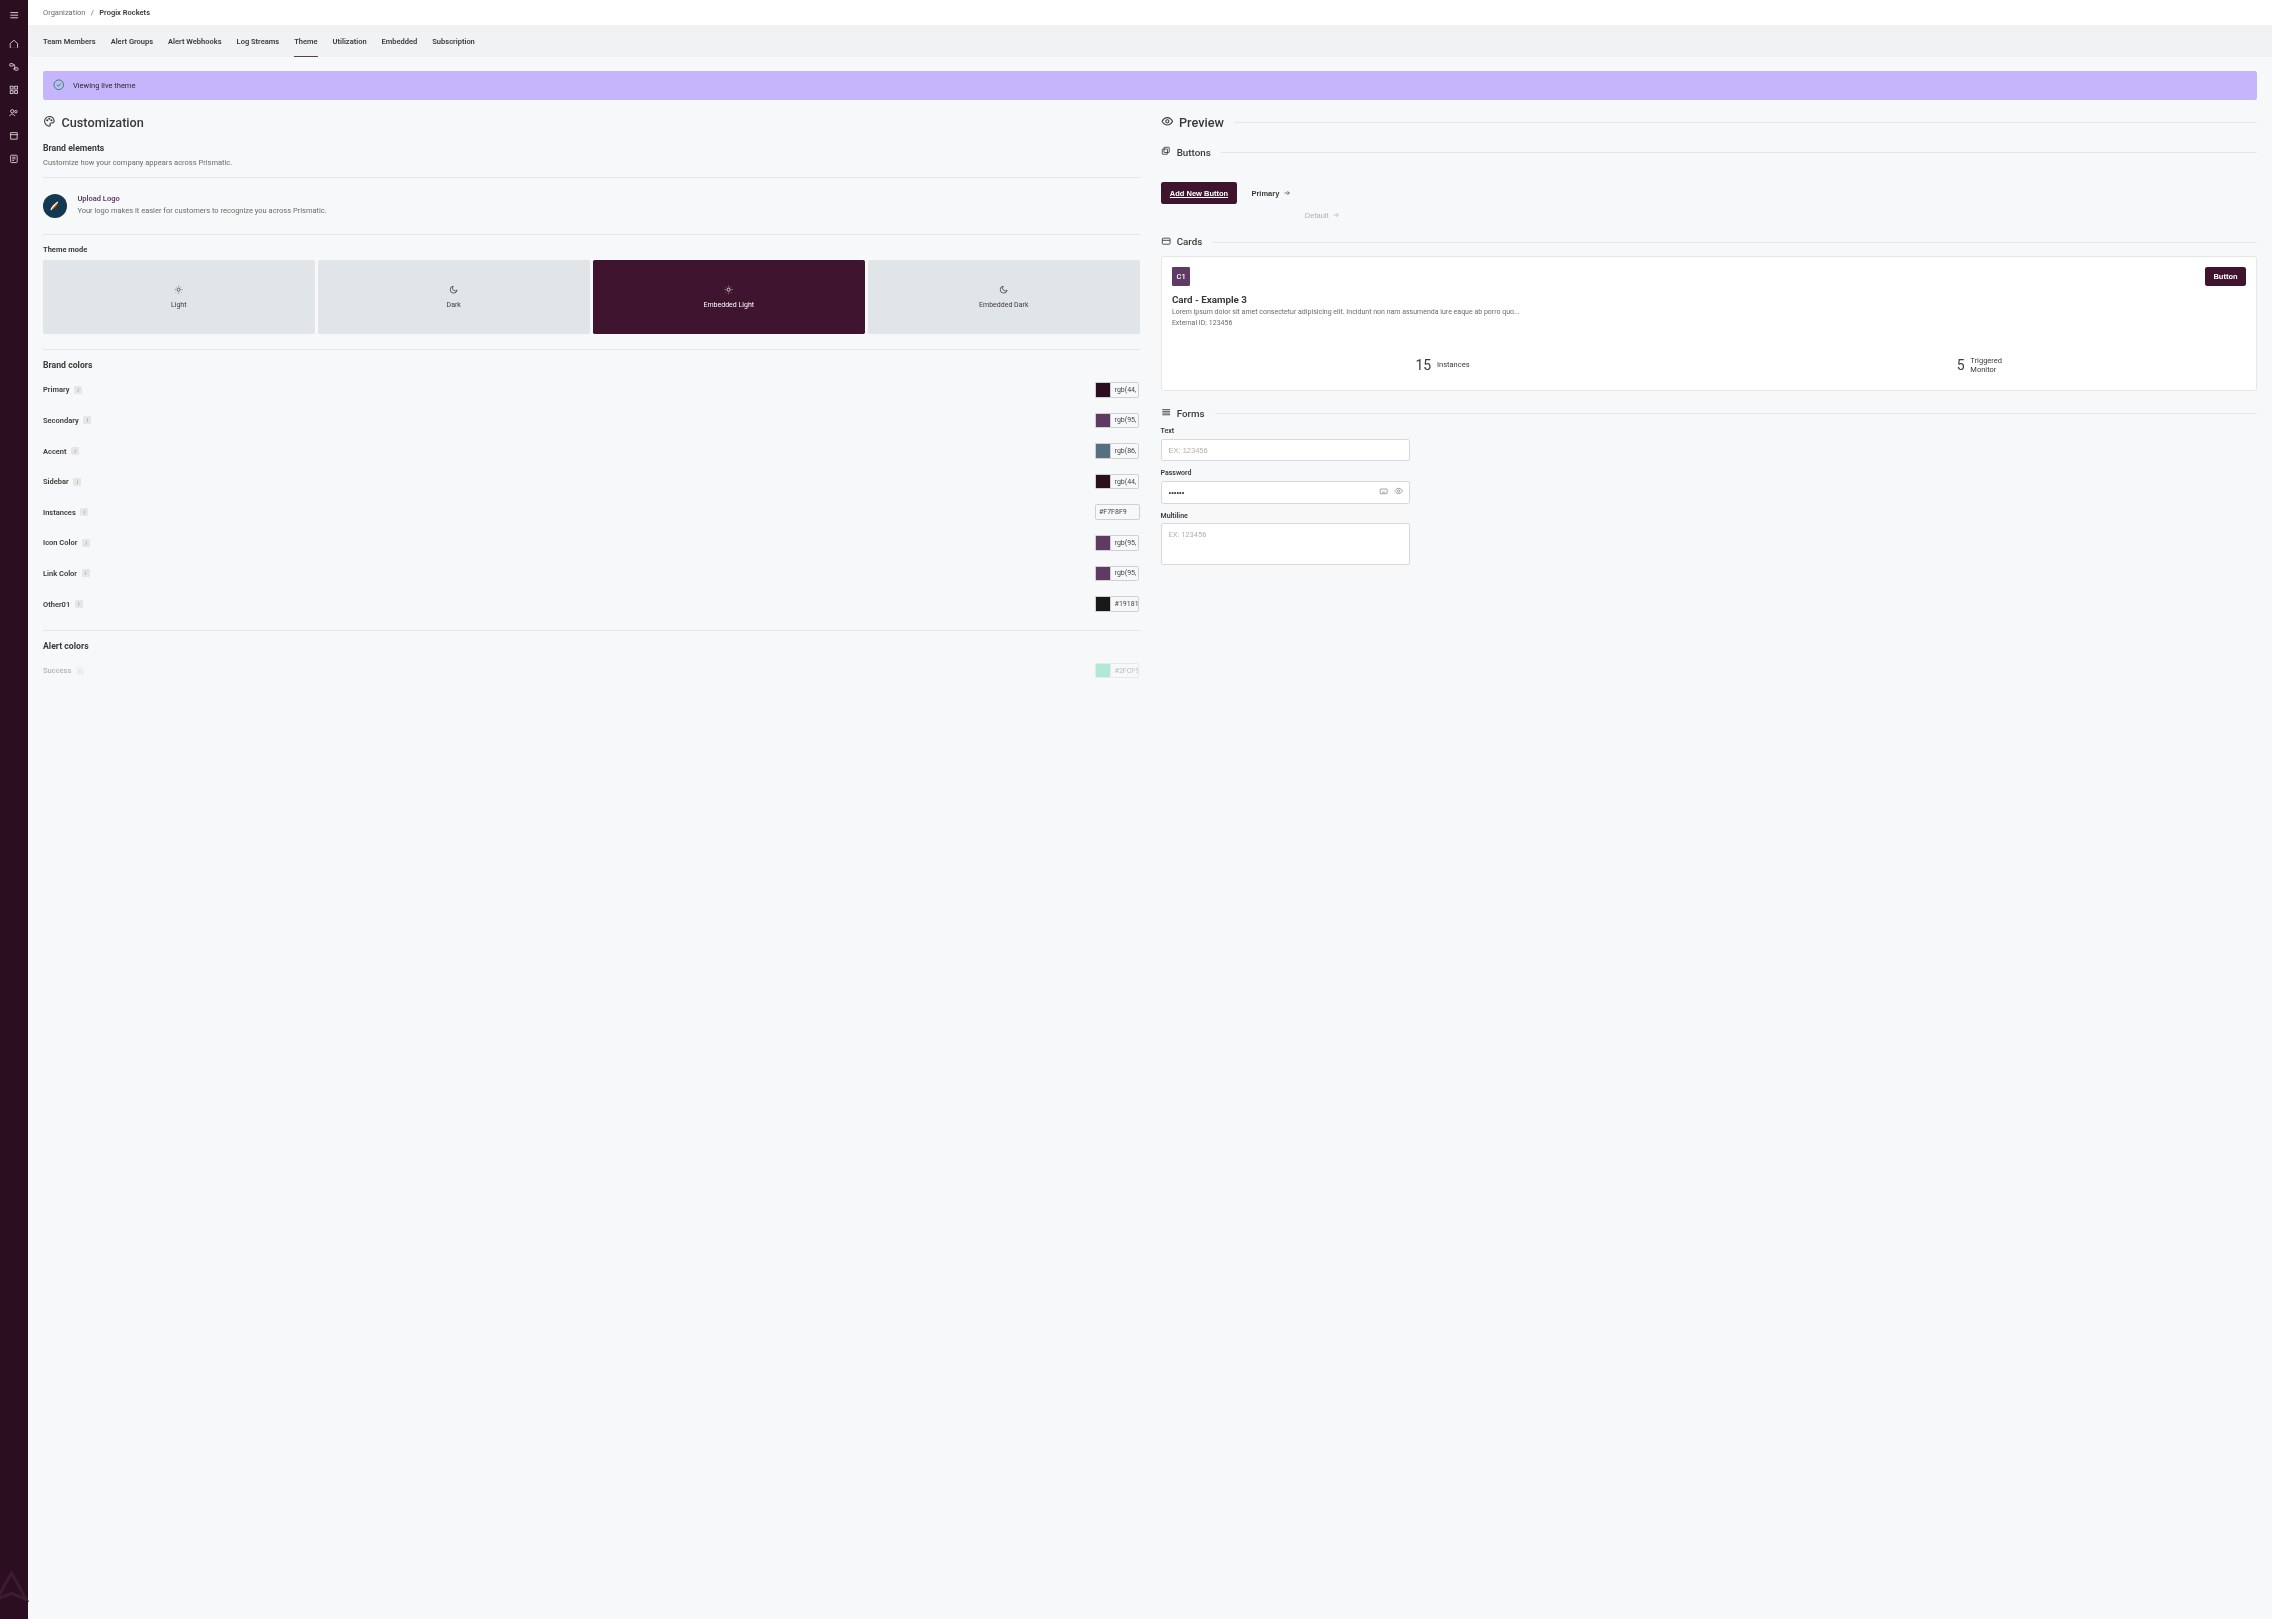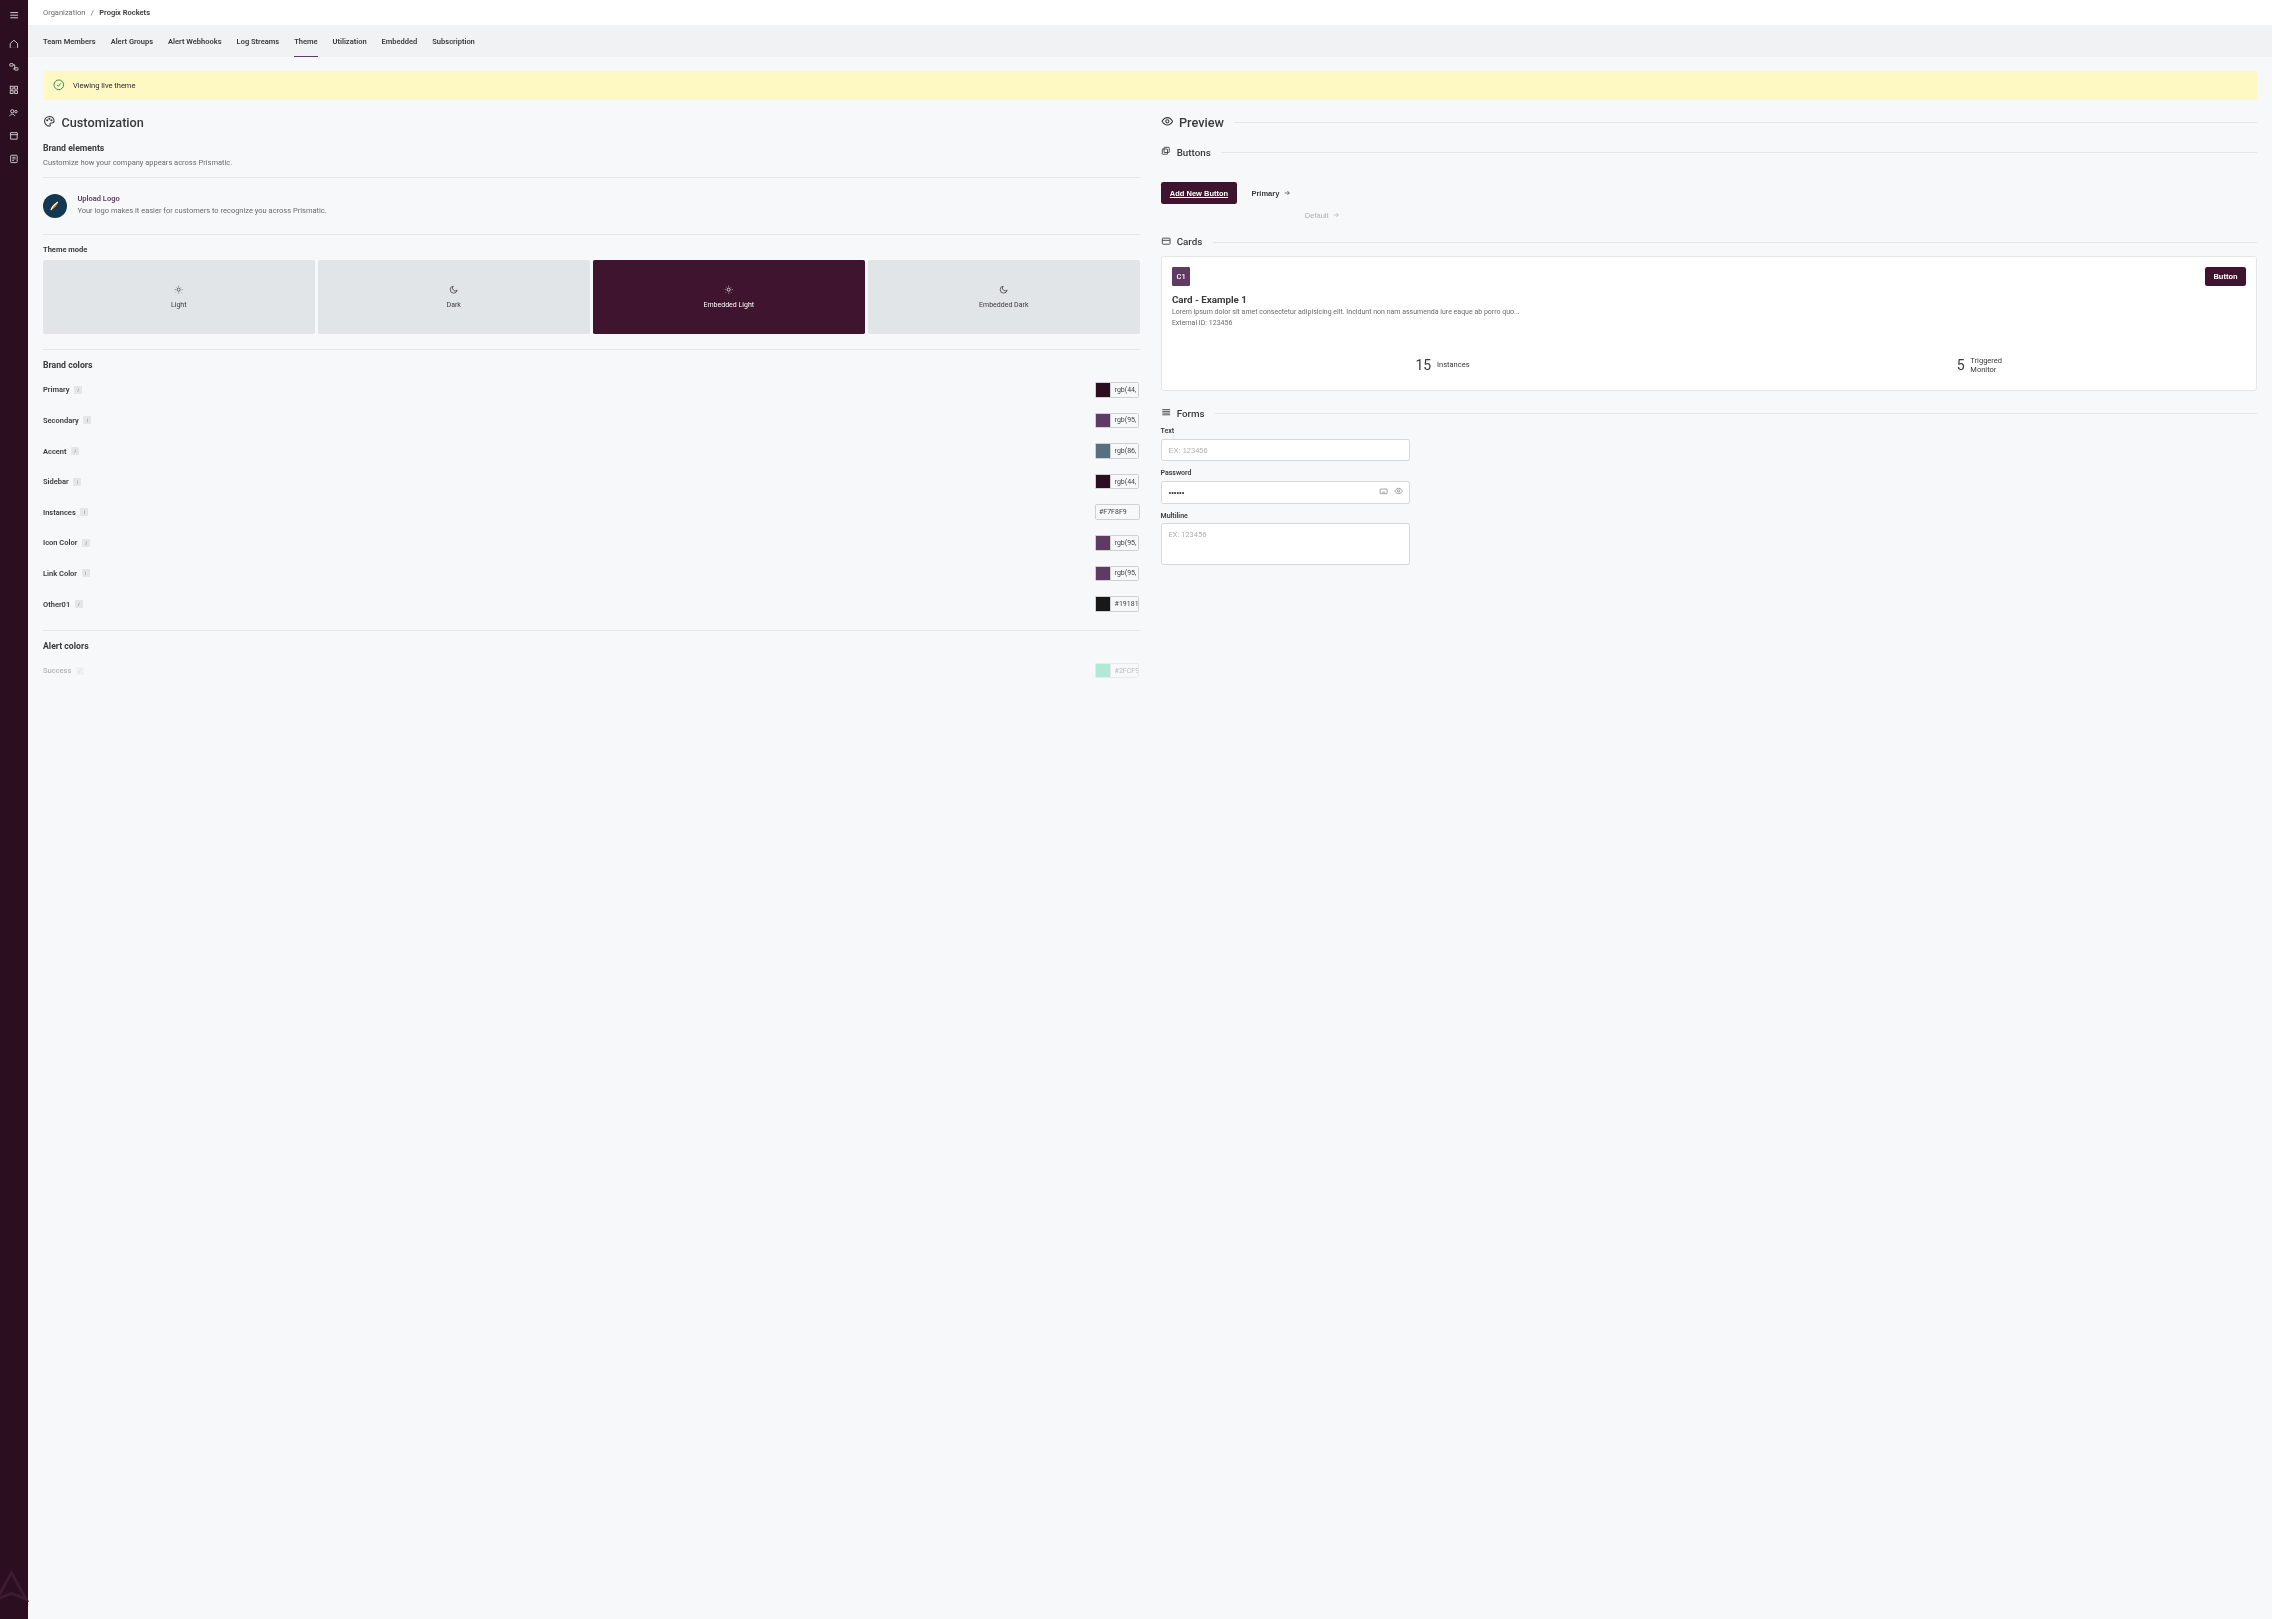--- a/index.html
+++ b/index.html
@@ -16,21 +16,21 @@
 .topbar { background: #FFFFFF; padding: 8px 15px; font-size: 7.5px; }
 .breadcrumb-link { color: #6B6B6B; cursor: pointer; }
 .breadcrumb-sep { color: #6B6B6B; margin: 0 3.5px; }
 .breadcrumb-current { color: #3A3A3A; font-weight: 600; }
 
 .tabs { background: #F1F2F4; padding: 0 15px; display: flex; gap: 15px; border-bottom: 0.6px solid #F7F8F9; }
 .tab { padding: 11.6px 0 10.4px; font-size: 7.5px; font-weight: 600; color: #3A3A3A; cursor: pointer; border-bottom: 1.7px solid transparent; }
 .tab.active { border-bottom-color: #5F3A63; }
 
 .content { padding: 12.7px 15px; }
-.banner { background: #fef9c3; border-radius: 2.3px; padding: 8px 10.4px; display: flex; align-items: center; gap: 8px; margin-bottom: 15px; }
+.banner { background: #c4b5fd; border-radius: 2.3px; padding: 8px 10.4px; display: flex; align-items: center; gap: 8px; margin-bottom: 15px; }
 .banner-icon { color: #2E8B5E; }
 .banner-text { font-size: 7.5px; color: #2A2A2A; }
 
 .two-col { display: flex; gap: 21px; }
 .col { flex: 1; }
 
 .section-head { display: flex; align-items: center; gap: 5.8px; margin-bottom: 12.7px; }
 .section-head h2 { font-size: 12.7px; font-weight: 500; color: #3A3A3A; }
 .section-icon { color: #3A3A3A; }
 .section-divider { flex: 1; height: 0.6px; background: #E6E6E6; margin-left: 4.6px; }
@@ -401,21 +401,21 @@
             </span>
             <h3>Cards</h3>
             <div class="section-divider"></div>
           </div>
 
           <div class="card">
             <div class="card-top">
               <div class="avatar">C1</div>
               <button class="card-btn">Button</button>
             </div>
-            <div class="card-title">Card - Example 1</div>
+            <div class="card-title">Card - Example 3</div>
             <div class="card-desc">Lorem ipsum dolor sit amet consectetur adipisicing elit. Incidunt non nam assumenda iure eaque ab porro quo...</div>
             <div class="card-ext">External ID: 123456</div>
             <div class="card-metrics">
               <div class="metric">
                 <span class="metric-num">15</span>
                 <span class="metric-label">Instances</span>
               </div>
               <div class="metric">
                 <span class="metric-num">5</span>
                 <span class="metric-label"><span>Triggered</span><br><span>Monitor</span></span>

